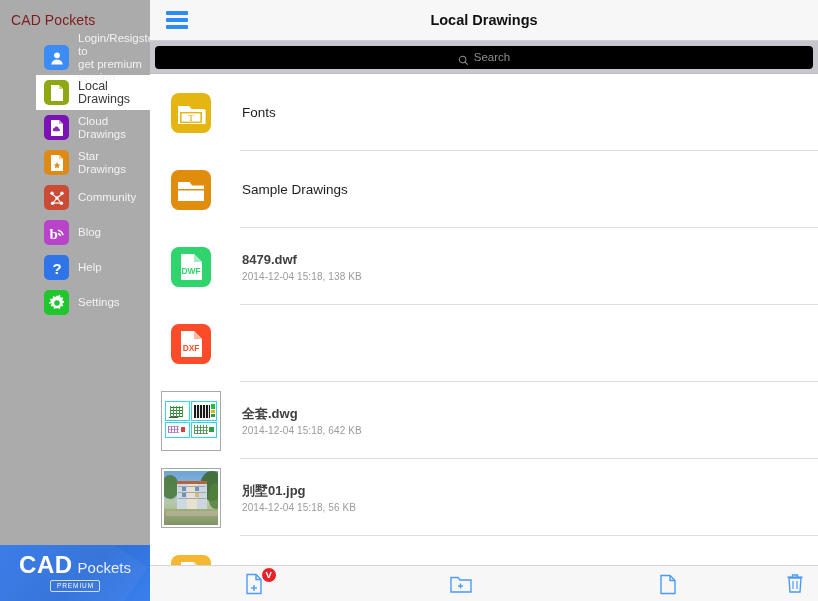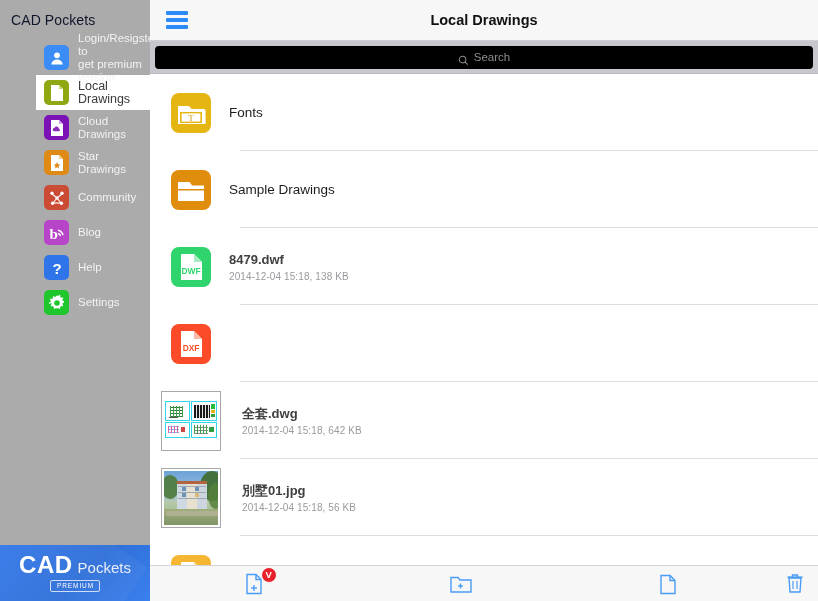--- a/index.html
+++ b/index.html
@@ -15,21 +15,21 @@
   #sidebar {
     width: 150px; height: 601px;
     background: #ababab;
     position: relative;
     flex: 0 0 150px;
     display: flex; flex-direction: column;
   }
   #sidebar-title {
     height: 40px; line-height: 40px;
     padding-left: 11px;
-    font-size: 14px; color: #0f172a;
+    font-size: 14px; color: #7f1d1d;
     letter-spacing: .1px;
   }
   #sidebar-nav { flex: 1 1 auto; }
   .nav-item {
     display: flex; align-items: center;
     height: 35px;
     padding-left: 8px;
     gap: 9px;
     margin-left: 36px;
   }
@@ -138,21 +138,21 @@
   .row-thumb {
     width: 60px; height: 60px;
     flex: 0 0 60px;
     border: 1px solid #a9a9a9;
     background: #ffffff;
     padding: 2px;
     position: relative;
     overflow: hidden;
     margin-left: -6px;
   }
-  .row-text { margin-left: 14px; }
+  .row-text { margin-left: 27px; }
   .file-row.has-thumb .row-text { margin-left: 21px; }
   .row-name { font-size: 13px; font-weight: bold; color: #404040; line-height: 16px; }
   .row-name.plain { font-weight: normal; font-size: 13.5px; color: #1d1d20; }
   .row-meta { font-size: 10px; color: #9a9a9f; margin-top: 3px; letter-spacing: .1px; }
 
   
   .dwg-thumb { width: 100%; height: 100%; background:#ffffff; position: relative; }
   .dwg-q { position: absolute; border: 1px solid #2fd8e8; background: #fdfdfd; }
   .dwg-blob { position: absolute; }
 

